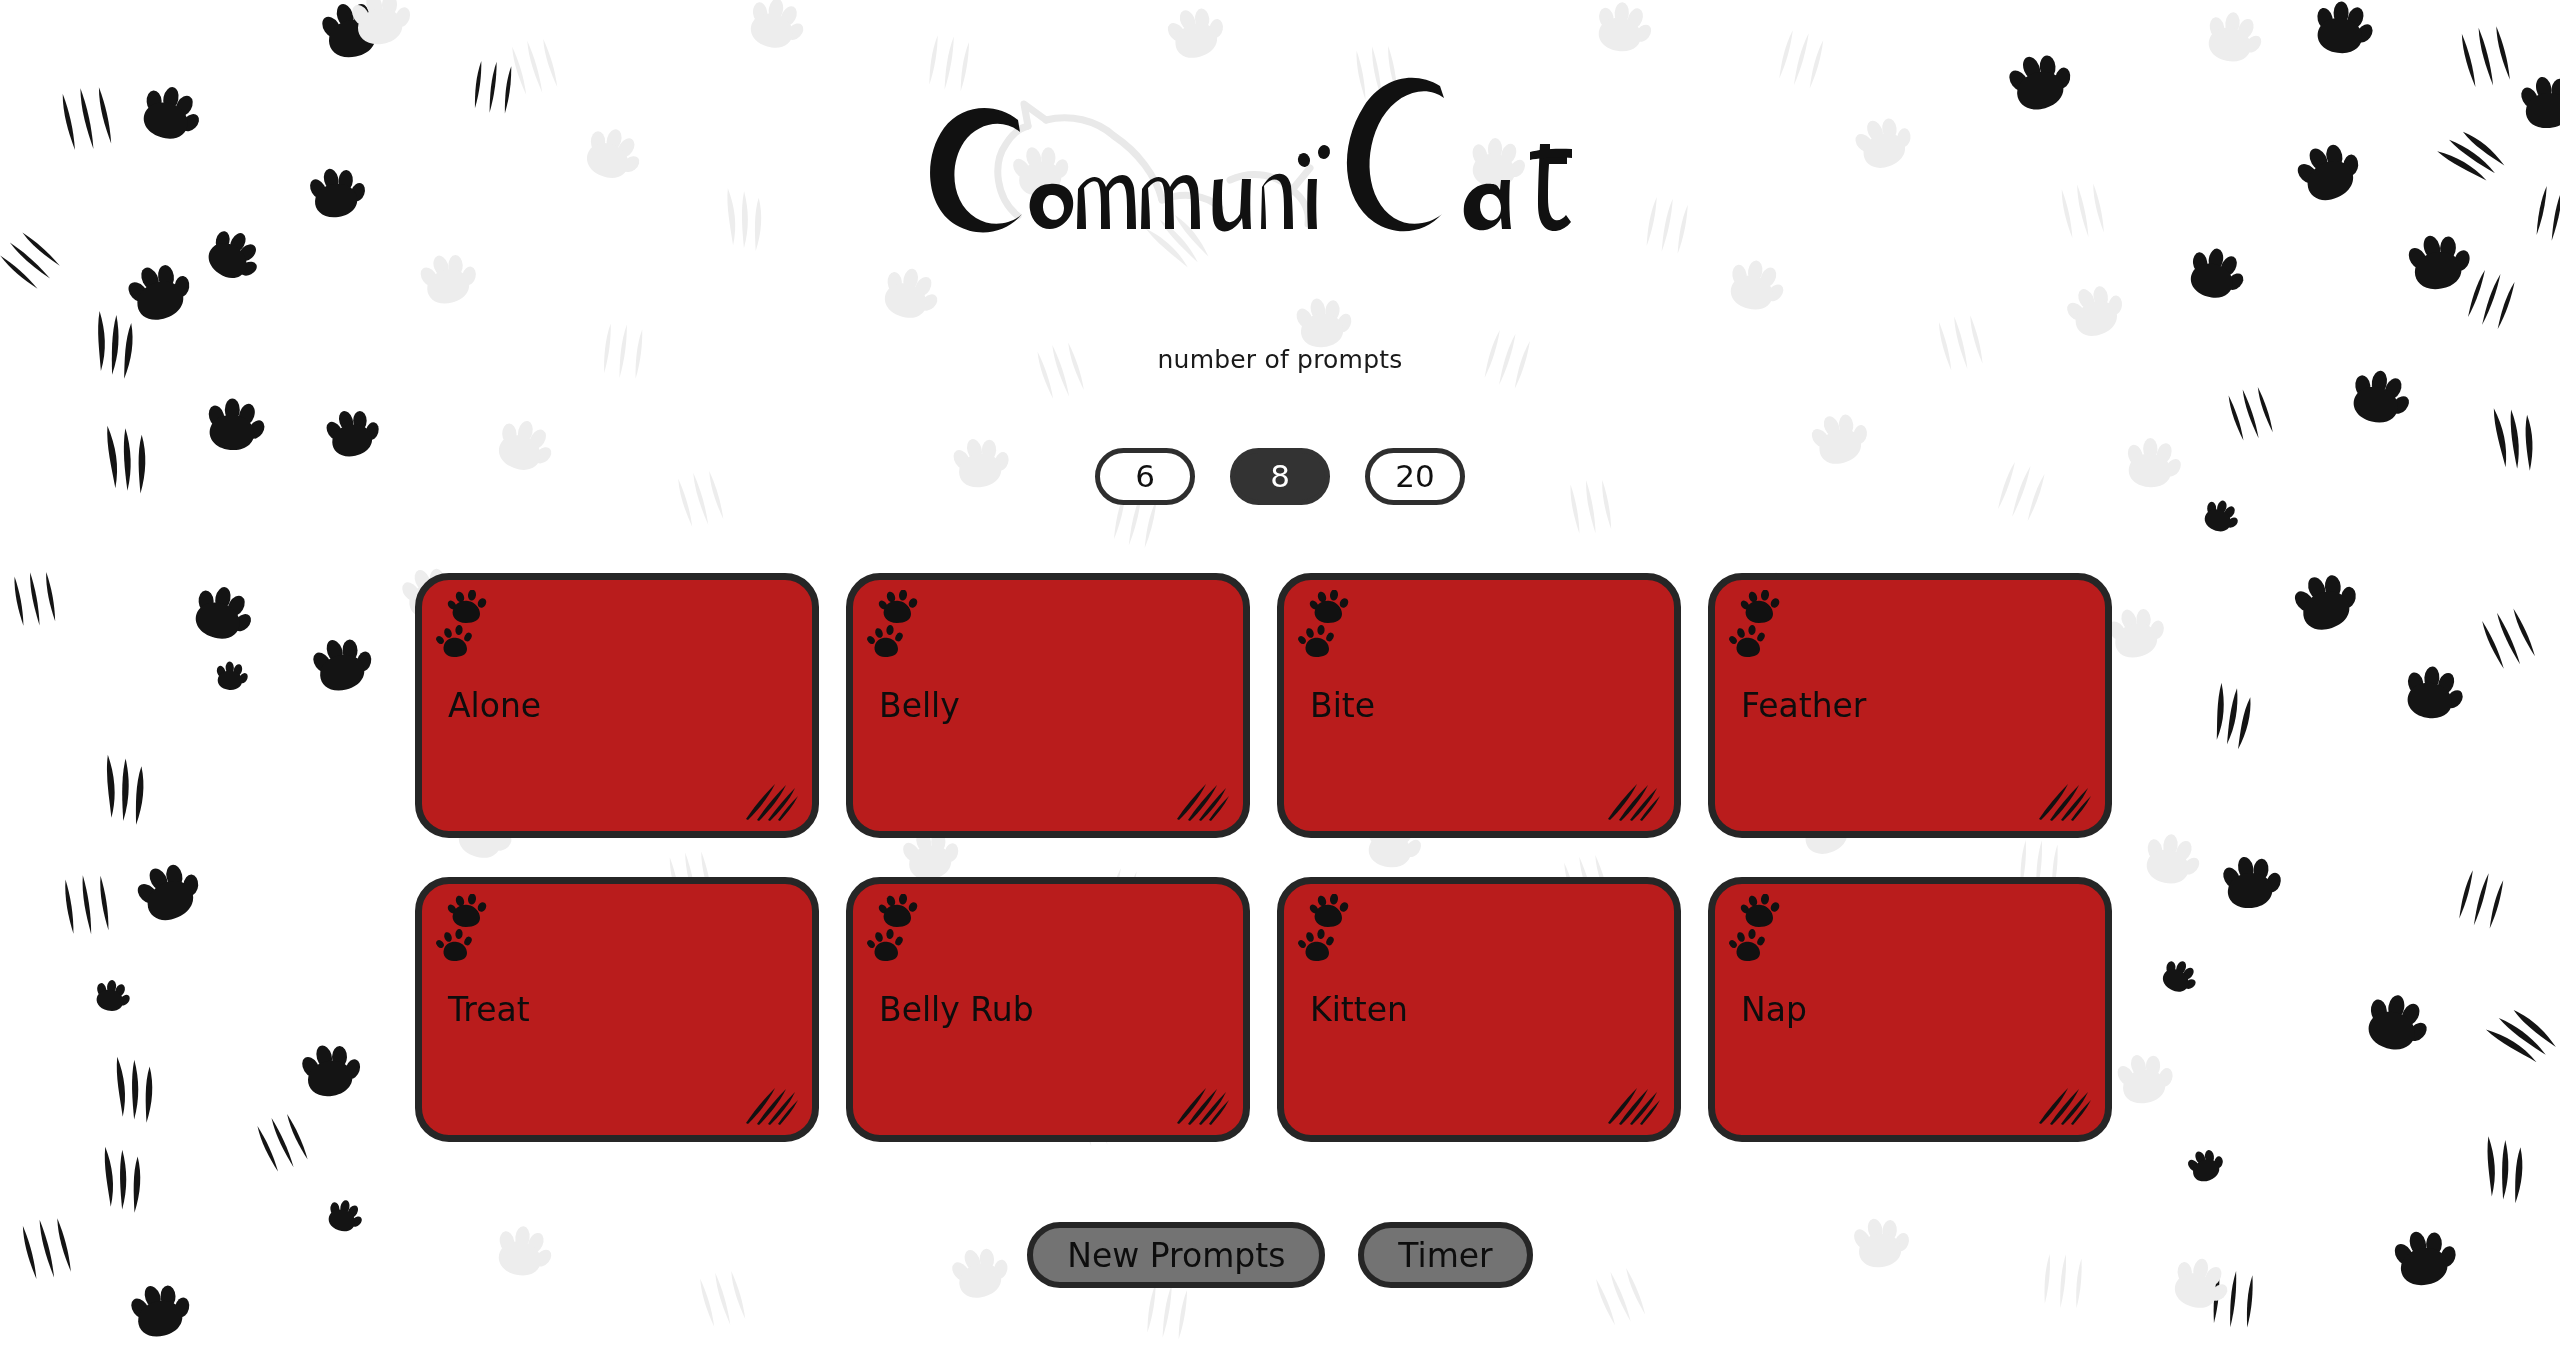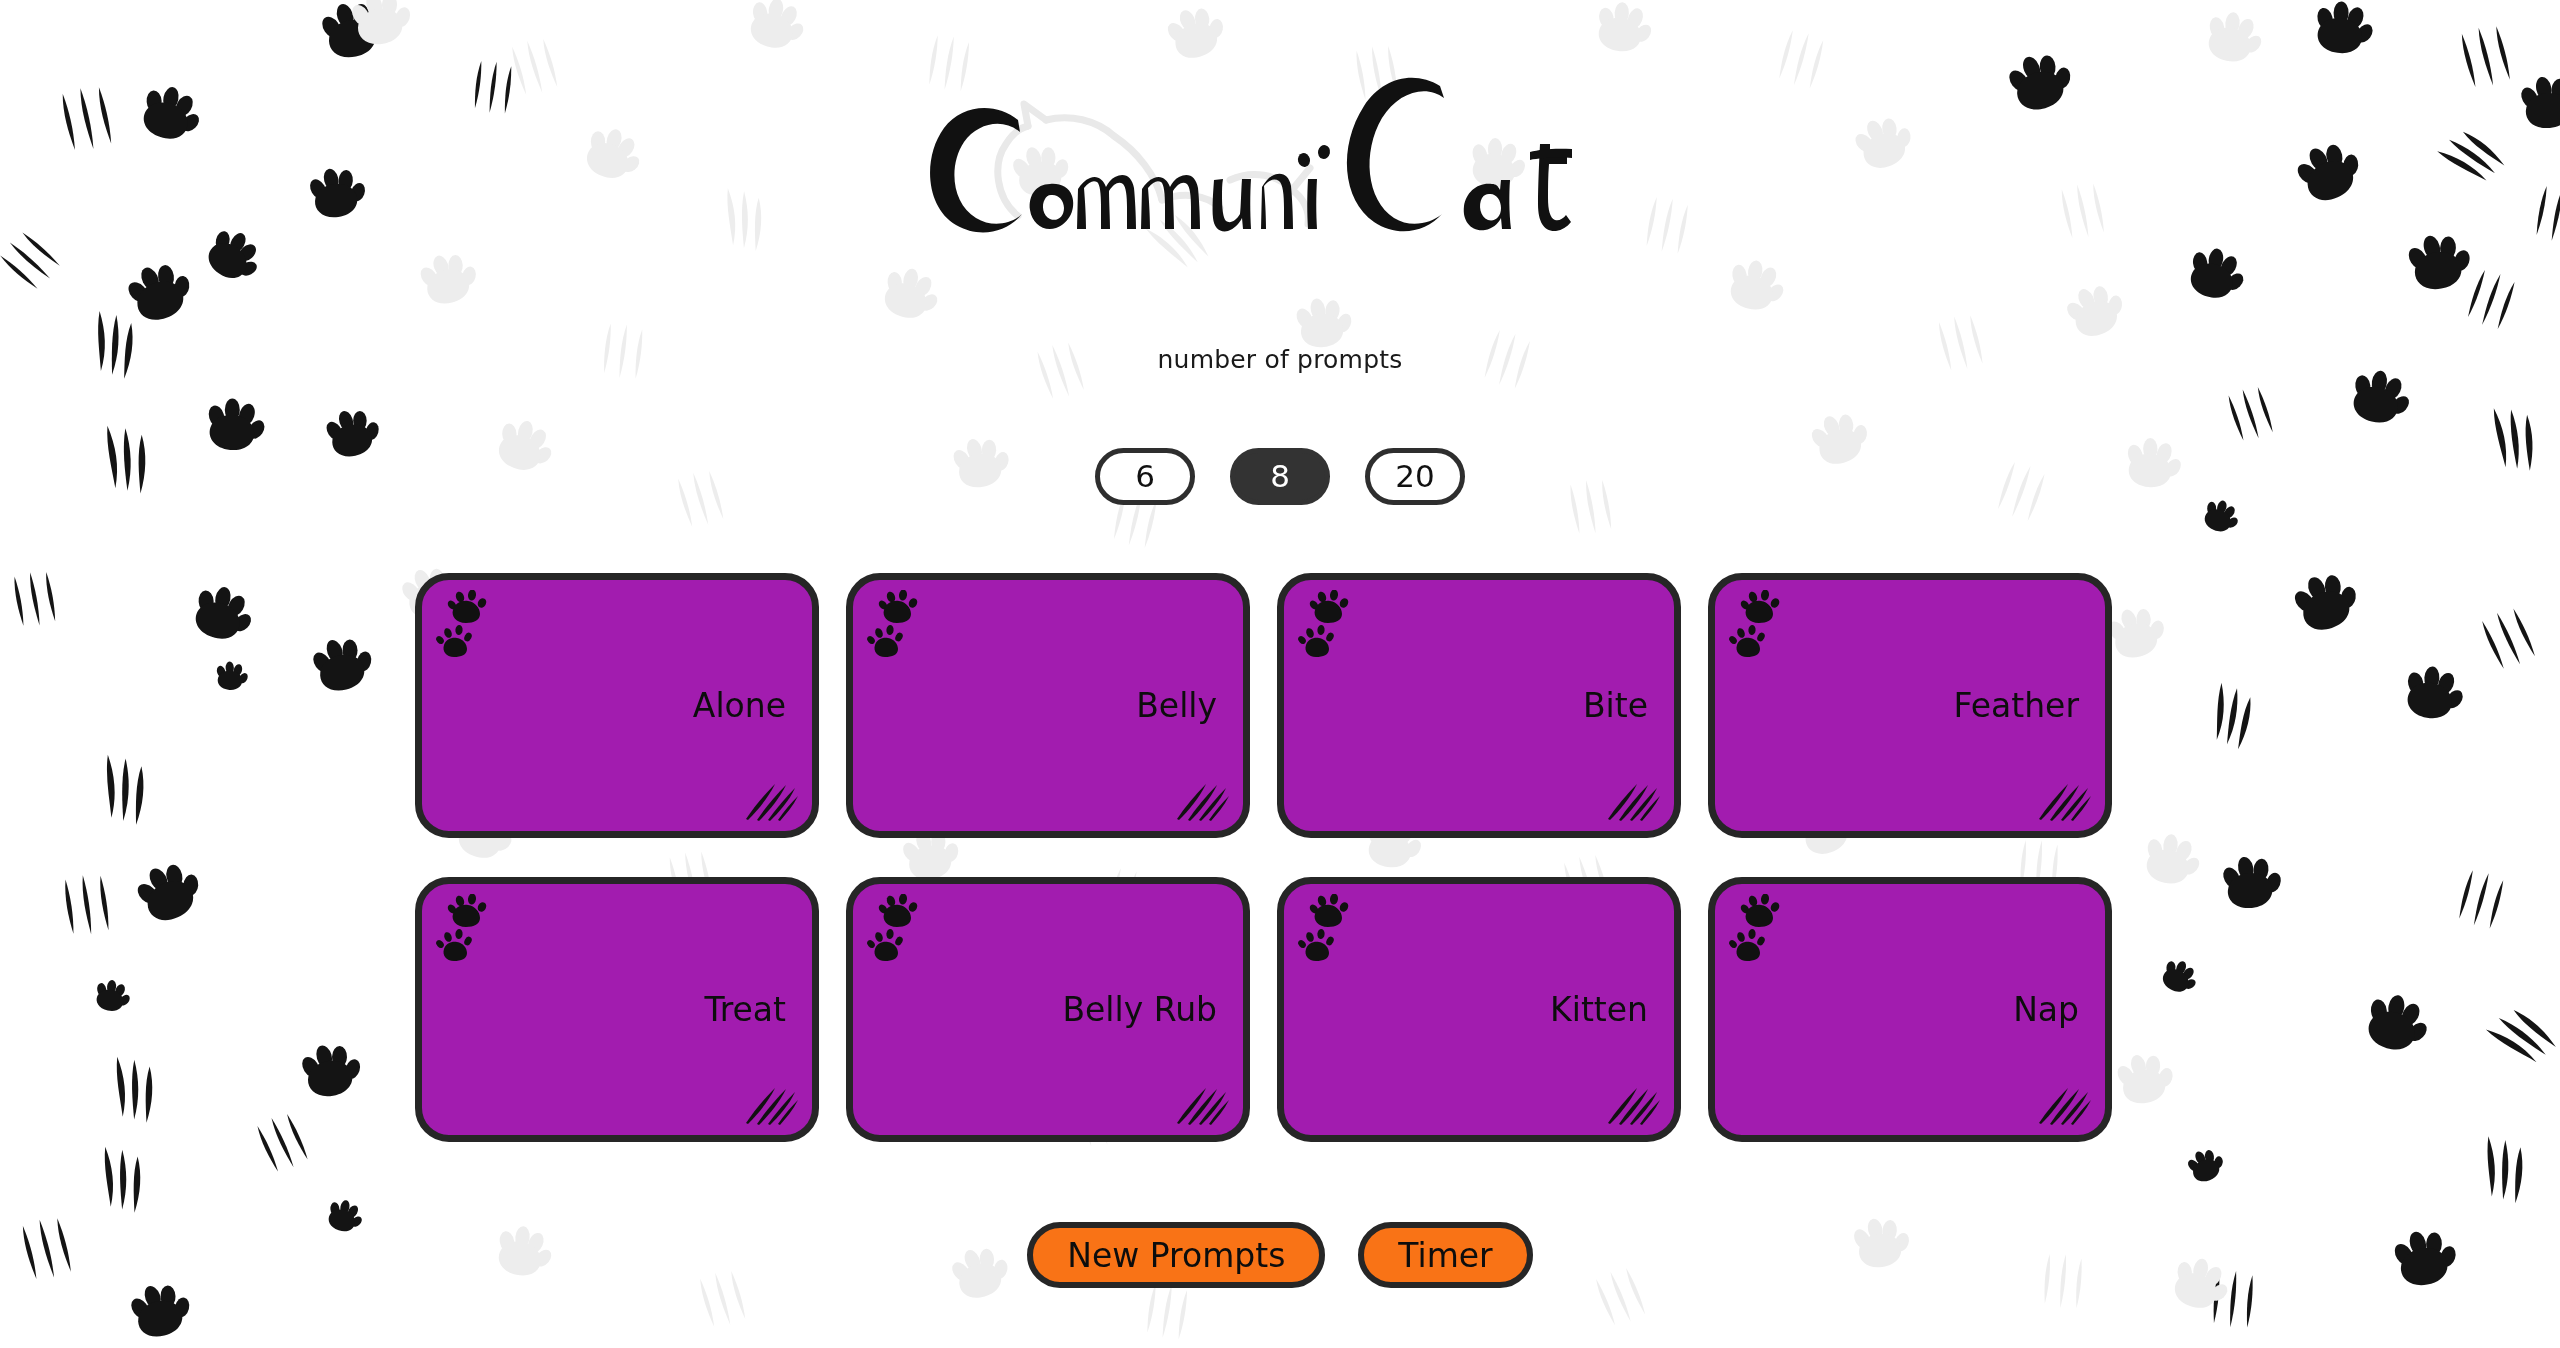--- a/index.html
+++ b/index.html
@@ -97,26 +97,26 @@
     top: 573px;
     width: 1698px;
     display: grid;
     grid-template-columns: repeat(4, 404px);
     grid-auto-rows: 265px;
     column-gap: 27px;
     row-gap: 39px;
   }
   .prompt-card {
     position: relative;
-    background: #a21caf;
+    background: #b91c1c;
     border: 7px solid #262626;
     border-radius: 34px;
     display: flex;
     align-items: center;
-    justify-content: flex-end;
+    justify-content: flex-start;
     cursor: pointer;
     overflow: hidden;
   }
   .prompt-card .card-label {
     font-family: "DejaVu Sans", sans-serif;
     font-size: 33px;
     color: #0d0d0d;
     text-align: center;
     padding: 0 26px;
     line-height: 1.15;
@@ -147,21 +147,21 @@
     width: 2560px;
     display: flex;
     justify-content: center;
     align-items: center;
     gap: 33px;
   }
   .action-btn {
     height: 66px;
     border-radius: 33px;
     border: 6px solid #262626;
-    background: #f97316;
+    background: #737373;
     color: #0d0d0d;
     font-family: "DejaVu Sans", sans-serif;
     font-size: 33px;
     line-height: 1;
     display: flex;
     align-items: center;
     justify-content: center;
     padding: 0 34px;
     cursor: pointer;
   }

